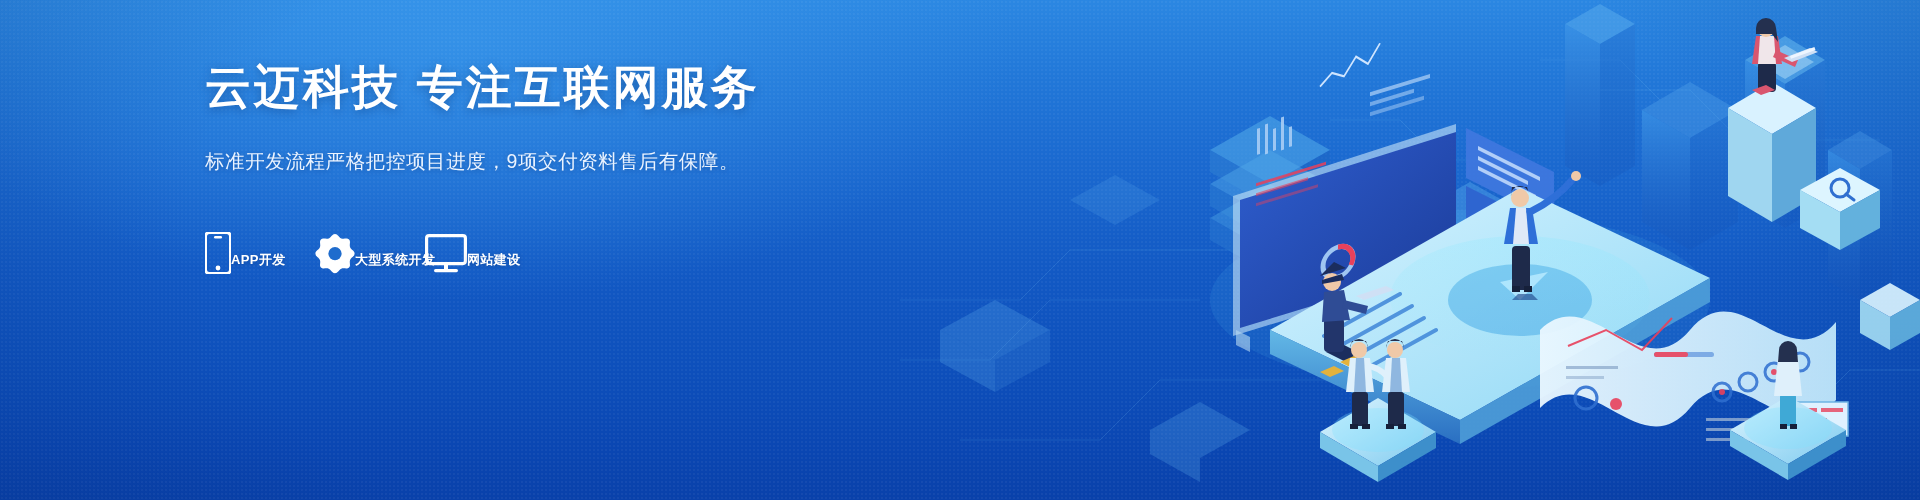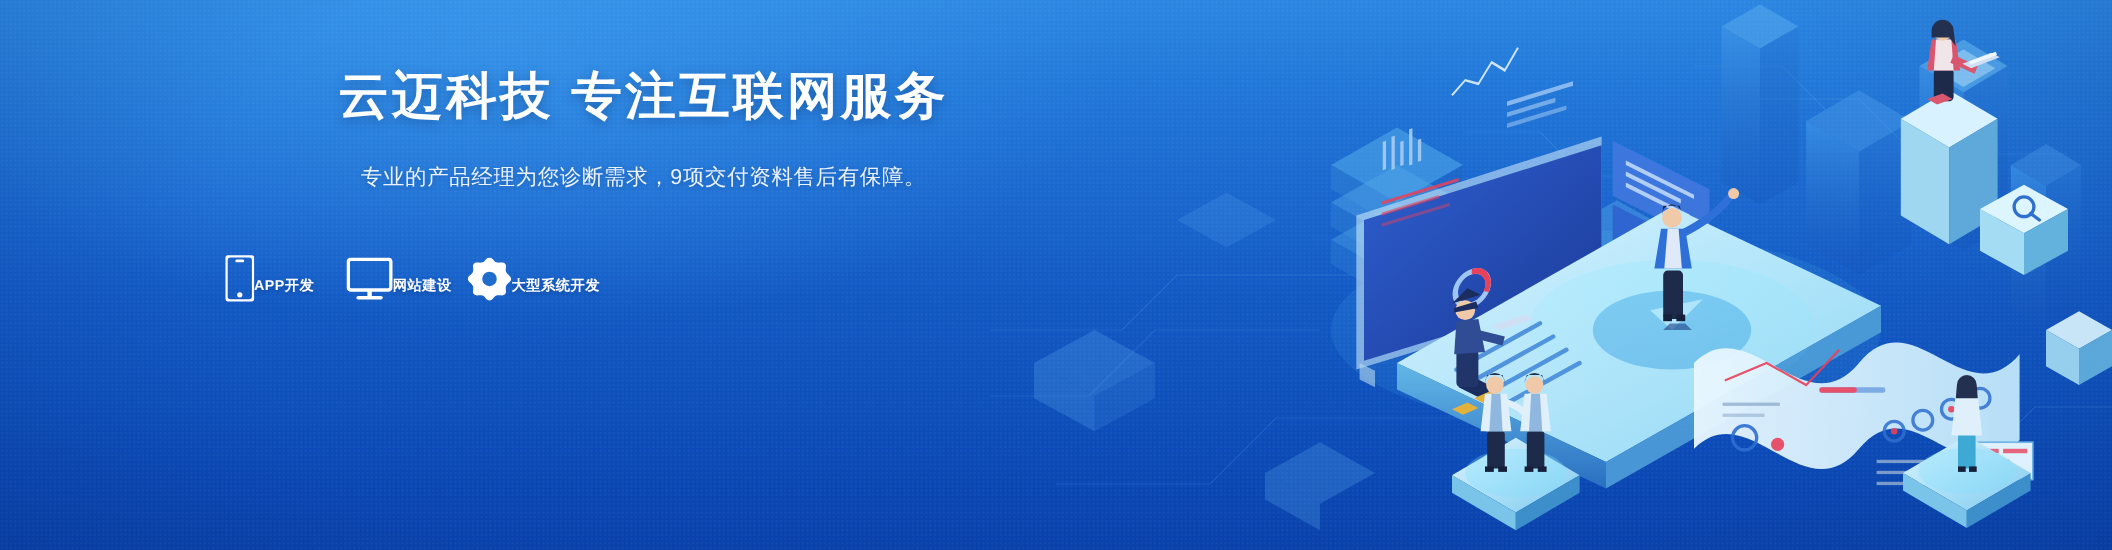--- a/index.html
+++ b/index.html
@@ -16,21 +16,20 @@
     background:
       radial-gradient(ellipse 900px 420px at 24% 8%, rgba(64,160,240,.55) 0%, rgba(64,160,240,0) 62%),
       linear-gradient(180deg,
         #2b87e2 0%,
         #2177d8 16%,
         #1a68cf 34%,
         #1259c4 54%,
         #0d4fbb 74%,
         #0a46b2 90%,
         #0941aa 100%);
-    text-align: center;
   }
   
   #dots{
     position:absolute; inset:0;
     background-image:radial-gradient(rgba(255,255,255,.045) 1px, transparent 1.2px);
     background-size:4px 4px;
     pointer-events:none;
   }
   #vignette{
     position:absolute; inset:0;
@@ -407,54 +406,54 @@
       </g>
     </svg>
   </div>
 
   <div id="dots"></div>
   <div id="vignette"></div>
 
   <div id="copy">
     <h1 id="headline">云迈科技 专注互联网服务</h1>
     <div id="subcopy">
-      <span class="line">专业的产品经理为您诊断需求，9项交付资料售后有保障。</span>
+      <span class="line">标准开发流程严格把控项目进度，9项交付资料售后有保障。</span>
     </div>
   </div>
 
   <div id="services">
 
     <div class="svc">
       <span class="svc-icon">
         <svg width="26" height="42" viewBox="0 0 26 42">
           <rect x="0.5" y="0.5" width="25" height="41" rx="4" fill="none" stroke="#fff" stroke-width="3"></rect>
           <rect x="9" y="4" width="8" height="2.4" rx="1.2" fill="#fff"></rect>
           <circle cx="13" cy="36" r="2.4" fill="#fff"></circle>
         </svg>
       </span>
       <span class="svc-label">APP开发</span>
     </div>
 
 
 
     <div class="svc">
       <span class="svc-icon">
+        <svg width="40" height="40" viewBox="0 0 40 40">
+          <path d="M20 0c3 0 3.6 3.4 6.3 4.5 2.8 1.1 5.6-1 7.7 1.1s0 4.9 1.1 7.7C36.2 16 39.6 16.6 39.6 19.6s-3.4 3.6-4.5 6.3c-1.1 2.8 1 5.6-1.1 7.7s-4.9 0-7.7 1.1C23.6 35.8 23 39.2 20 39.2s-3.6-3.4-6.3-4.5c-2.8-1.1-5.6 1-7.7-1.1s0-4.9-1.1-7.7C3.8 23.2 .4 22.6 .4 19.6S3.8 16 4.9 13.3C6 10.5 3.9 7.7 6 5.6s4.9 0 7.7-1.1C16.4 3.4 17 0 20 0z" fill="#fff"></path>
+          <circle cx="20" cy="19.6" r="6.6" fill="#1f6ccd"></circle>
+        </svg>
+      </span>
+      <span class="svc-label">大型系统开发</span>
+    </div>
+
+    <div class="svc">
+      <span class="svc-icon">
         <svg width="42" height="40" viewBox="0 0 42 40">
           <rect x="1.6" y="1.6" width="38.8" height="28" rx="2.5" fill="none" stroke="#fff" stroke-width="3.2"></rect>
           <rect x="19" y="29.5" width="4" height="6" fill="#fff"></rect>
           <rect x="9" y="35" width="24" height="3.2" rx="1.6" fill="#fff"></rect>
         </svg>
       </span>
       <span class="svc-label">网站建设</span>
     </div>
 
-    <div class="svc">
-      <span class="svc-icon">
-        <svg width="40" height="40" viewBox="0 0 40 40">
-          <path d="M20 0c3 0 3.6 3.4 6.3 4.5 2.8 1.1 5.6-1 7.7 1.1s0 4.9 1.1 7.7C36.2 16 39.6 16.6 39.6 19.6s-3.4 3.6-4.5 6.3c-1.1 2.8 1 5.6-1.1 7.7s-4.9 0-7.7 1.1C23.6 35.8 23 39.2 20 39.2s-3.6-3.4-6.3-4.5c-2.8-1.1-5.6 1-7.7-1.1s0-4.9-1.1-7.7C3.8 23.2 .4 22.6 .4 19.6S3.8 16 4.9 13.3C6 10.5 3.9 7.7 6 5.6s4.9 0 7.7-1.1C16.4 3.4 17 0 20 0z" fill="#fff"></path>
-          <circle cx="20" cy="19.6" r="6.6" fill="#1f6ccd"></circle>
-        </svg>
-      </span>
-      <span class="svc-label">大型系统开发</span>
-    </div>
-
   </div>
 </div>
 
 </body></html>

